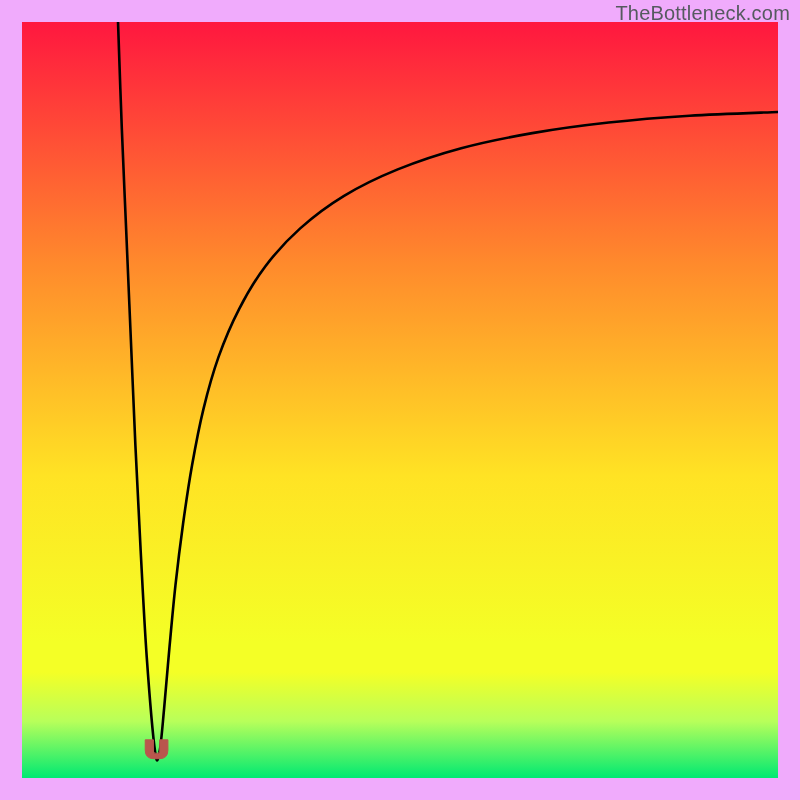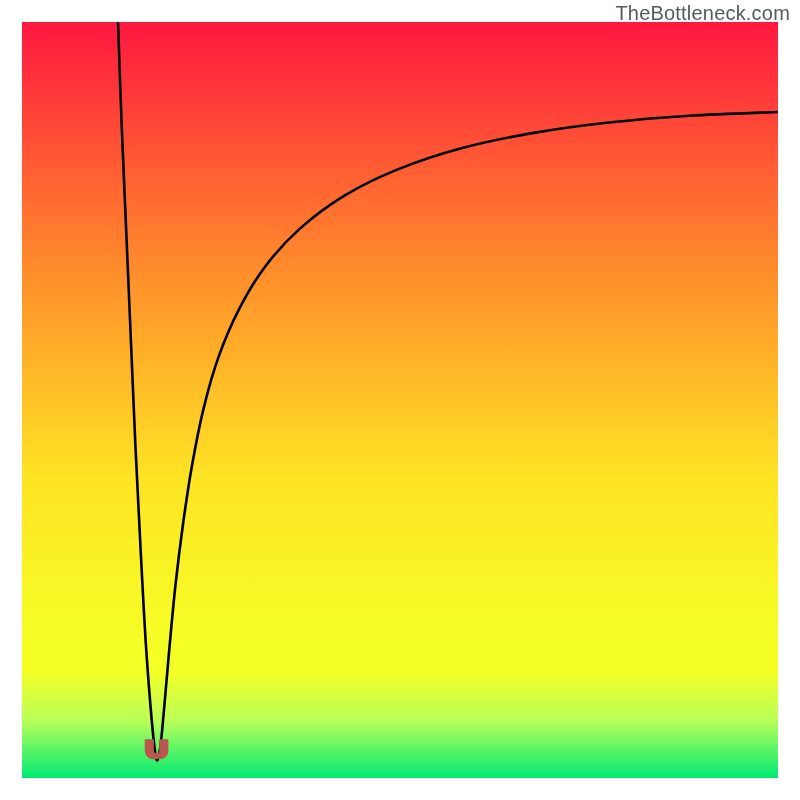--- a/index.html
+++ b/index.html
@@ -10,21 +10,21 @@
     overflow: hidden;
     background: #000;
     font-family: Arial, Helvetica, sans-serif;
   }
   .frame {
     position: absolute;
     left: 0;
     top: 0;
     width: 800px;
     height: 800px;
-    background: #ffffff;
+    background: #f0abfc;
   }
   .plot {
     position: absolute;
     left: 22px;
     top: 22px;
     width: 756px;
     height: 756px;
     overflow: hidden;
   }
   .gradient-fill {

